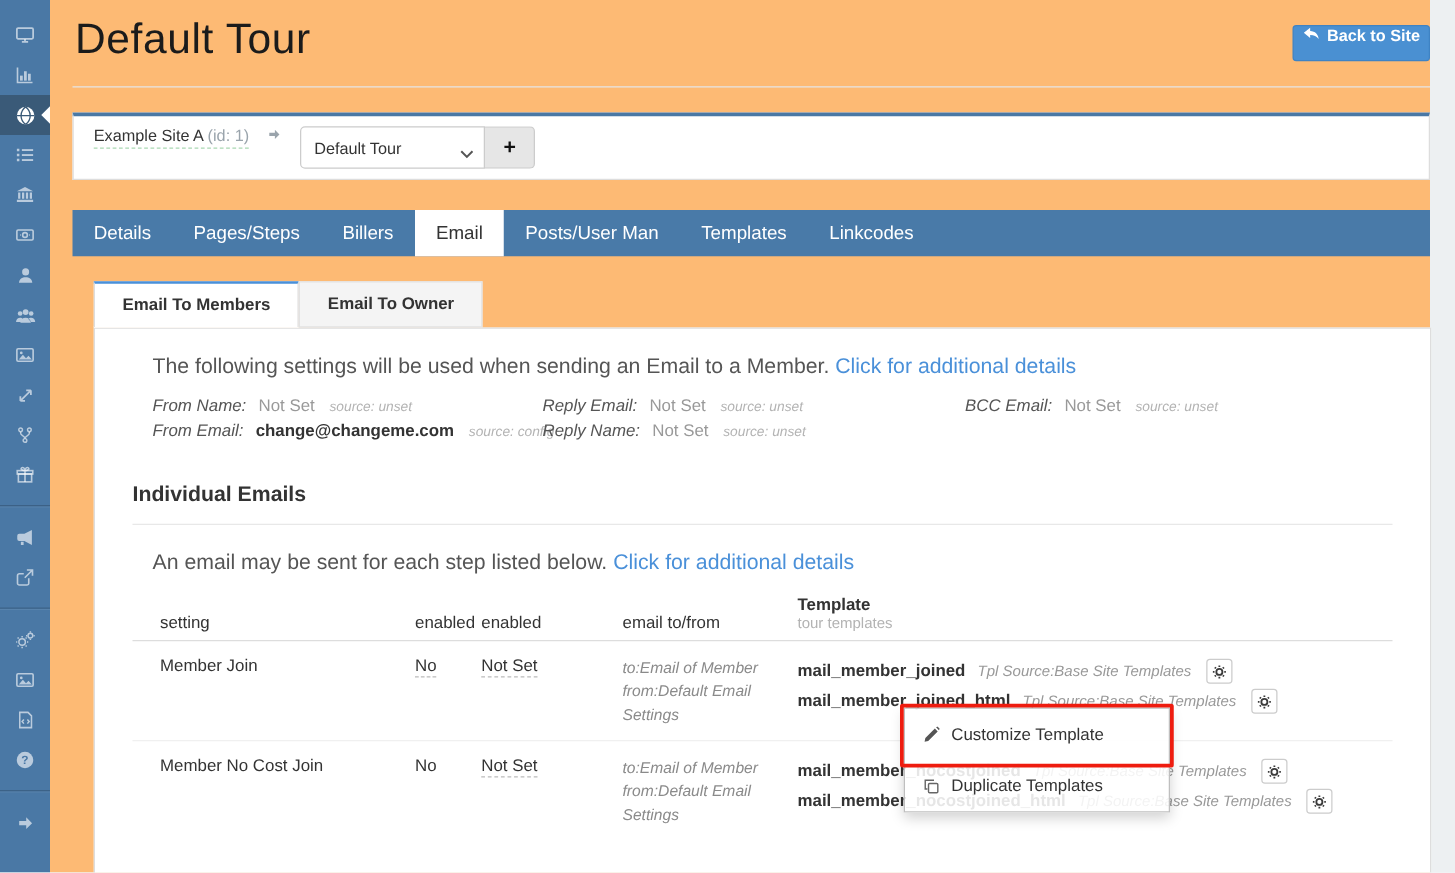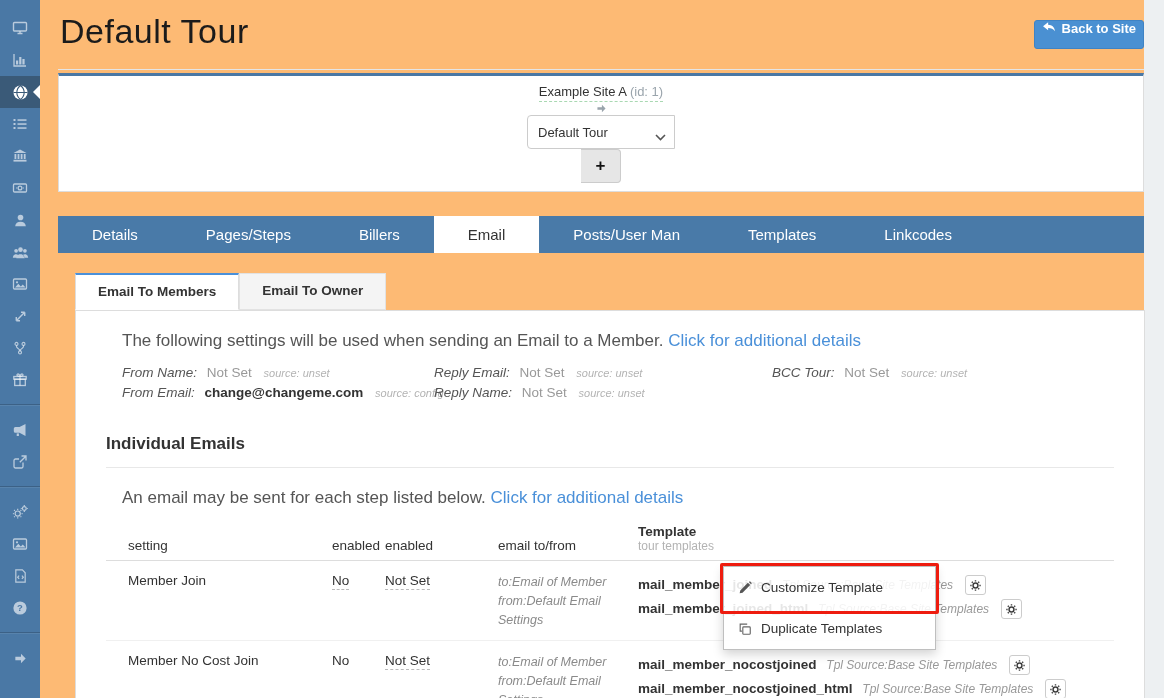--- a/index.html
+++ b/index.html
@@ -19,34 +19,34 @@
 
   
   .content { position:absolute; left:40px; top:0; width:1104px; height:698px; background:#fdba74; }
 
   .page-header { position:relative; margin:0 0 0 18px; width:1086px; padding:12px 0 18px 2px; border-bottom:1px solid #e5e5e5; }
   .page-title { font-size:34px; font-weight:300; color:#1b1b1b; letter-spacing:.5px; }
   .back-btn { position:absolute; right:0; top:20px; height:29px; padding:0 7px; background:#4a90d2; border:1px solid #3f83c4;
     border-radius:3px; color:#fff; font-size:13px; font-weight:bold; display:inline-flex; align-items:flex-start; gap:6px; cursor:pointer;
     font-family:"Liberation Sans", sans-serif; }
 
-  .crumb-box { margin:3px 0 0 18px; width:1086px; border:1px solid #ddd; border-top:3px solid #4a78a5;
-    padding:8px 16px; display:flex; align-items:center; background:#fff;flex-direction:column; }
+  .crumb-box { margin:20px 0 0 18px; width:1086px; border:1px solid #ddd; border-top:3px solid #4a78a5;
+    padding:8px 16px; display:flex; align-items:flex-start; background:#fff; }
   .crumb-site { font-size:13px; color:#333; border-bottom:1px dashed #a9d8b2; padding-bottom:2px; cursor:pointer; }
   .crumb-site .id { color:#9aa4ac; }
   .crumb-arrow { margin:0 14px; display:flex; color:#9aa4ac; }
   .tour-select { position:relative; width:148px; height:34px; border:1px solid #ccc; border-radius:4px 0 0 4px;
     background:#fff; font-size:13px; color:#333; display:flex; align-items:center; padding:0 24px 0 10px; cursor:pointer; }
   .tour-select .chev { position:absolute; right:8px; top:13px; }
   .add-btn { width:40px; height:34px; background:#e6e6e6; border:1px solid #ccc; border-left:none; border-radius:0 4px 4px 0;
     font-size:17px; font-weight:bold; color:#111; cursor:pointer; font-family:"Liberation Sans", sans-serif; }
 
   
   .tabbar { margin:24px 0 0 18px; width:1086px; height:37px; background:#497aa8; display:flex; }
-  .tab { padding:0 34px; line-height:37px; font-size:15px; color:#fff; cursor:pointer; white-space:nowrap; }
+  .tab { padding:0 17px; line-height:37px; font-size:15px; color:#fff; cursor:pointer; white-space:nowrap; }
   .tab.active { background:#fff; color:#333; }
 
   
   .subtabs { margin:20px 0 0 35px; display:flex; position:relative; z-index:2; }
   .subtab { height:37px; line-height:34px; padding:0 22px; font-size:13.5px; font-weight:bold; color:#333; cursor:pointer;
     background:#f4f4f4; border:1px solid #e2e2e2; }
   .subtab.active { background:#fff; border:1px solid #ddd; border-top:2px solid #4a90d9; border-bottom:1px solid #fff; margin-bottom:-1px; }
 
   .panel { margin-left:35px; width:1070px; border:1px solid #ddd; background:#fff; height:460px; padding:0 30px; }
   .sec-head { margin-top:36px; padding-bottom:13px; border-bottom:1px solid #e8e8e8; font-size:17px; font-weight:bold; color:#333; }
@@ -304,21 +304,21 @@
             <span class="f-src">source: unset</span>
           </div>
           <div class="field">
             <span class="f-label">Reply Name:</span>
             <span class="f-val">Not Set</span>
             <span class="f-src">source: unset</span>
           </div>
         </div>
         <div class="sg-col3">
           <div class="field">
-            <span class="f-label">BCC Tour:</span>
+            <span class="f-label">BCC Email:</span>
             <span class="f-val">Not Set</span>
             <span class="f-src">source: unset</span>
           </div>
         </div>
       </div>
 
       <div class="sec-head" style="margin-top:30px">Individual Emails</div>
       <div class="intro">
         <span>An email may be sent for each step listed below.</span>
         <a class="lnk">Click for additional details</a>

